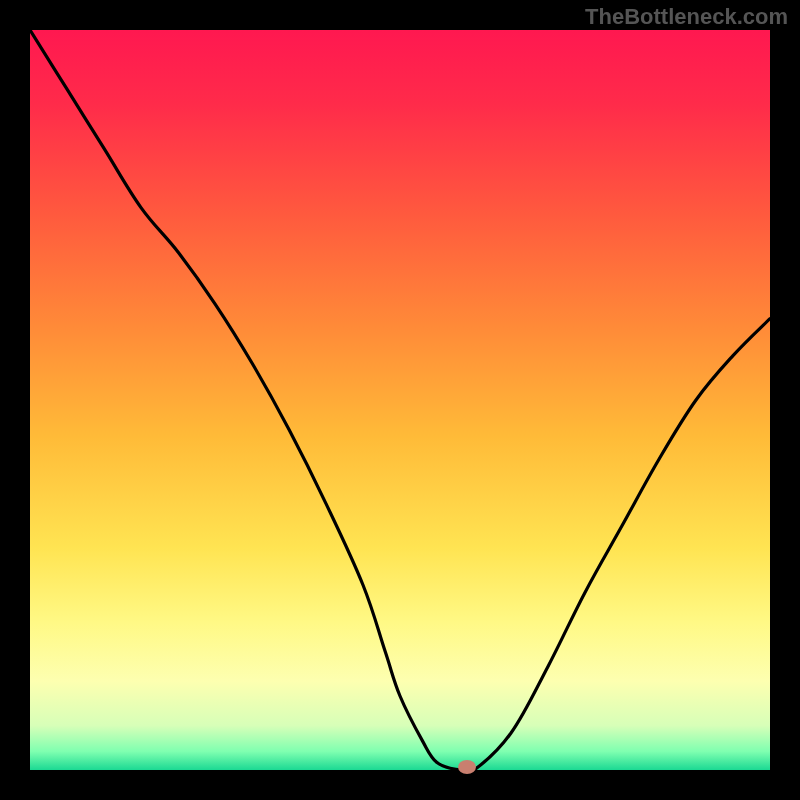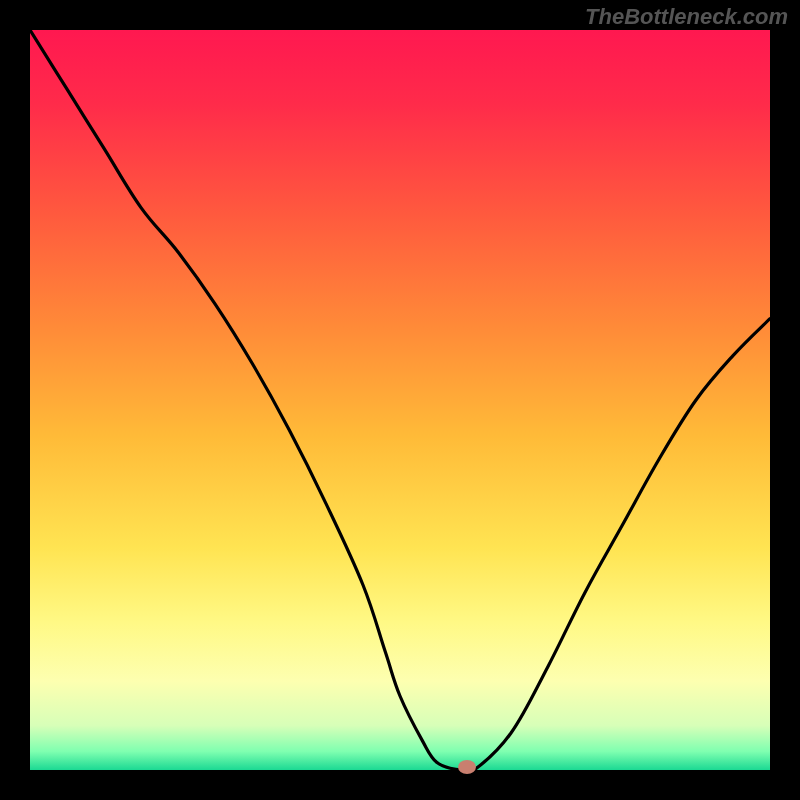--- a/index.html
+++ b/index.html
@@ -1,17 +1,17 @@
 <!DOCTYPE html>
 <html><head>
 <meta charset="utf-8">
 <style>
   * { margin: 0; padding: 0; box-sizing: border-box; }
   html, body { width: 800px; height: 800px; background: #000; overflow: hidden; }
-  .container { position: relative; width: 800px; height: 592px; background: #000; font-style: italic; }
+  .container { position: relative; width: 800px; height: 592px; background: #000; }
   .watermark {
     position: absolute;
     top: 4px;
     right: 12px;
     color: #555;
     font-family: Arial, Helvetica, sans-serif;
     font-size: 22px;
     font-weight: bold;
     z-index: 10;
   }

